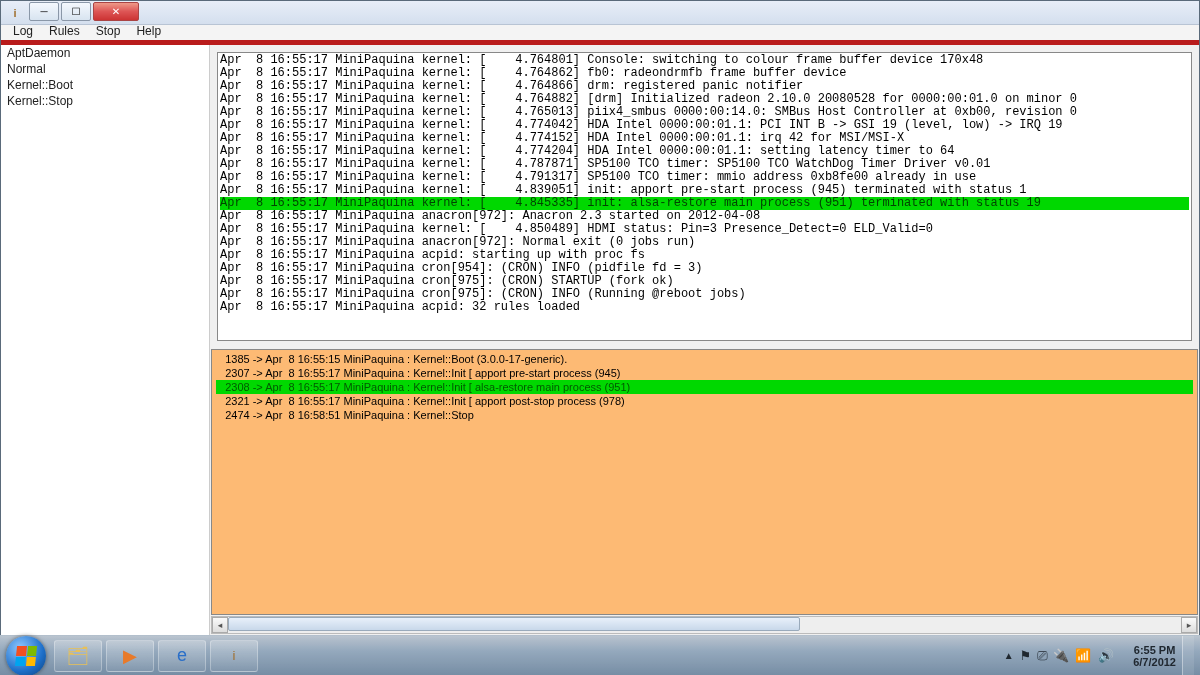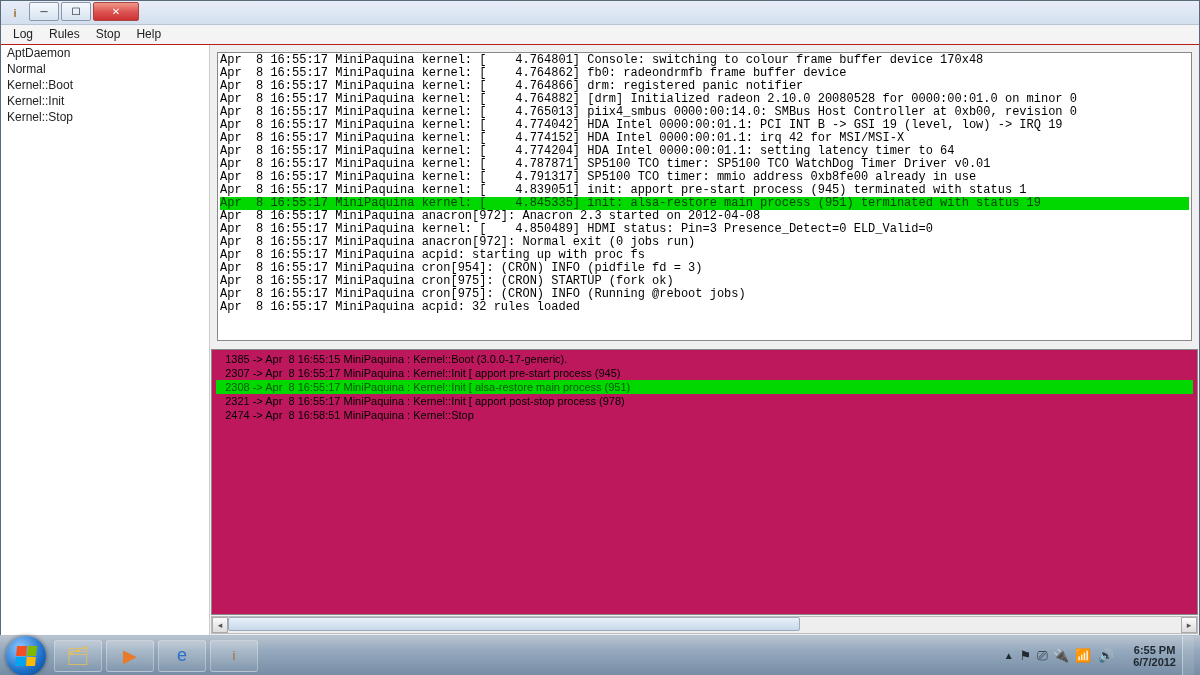--- a/index.html
+++ b/index.html
@@ -6,30 +6,30 @@
 html, body { width: 1200px; height: 675px; overflow: hidden; font-family: "Segoe UI", Tahoma, sans-serif; font-size: 12px; background: #000; }
 .desktop { width: 1200px; height: 675px; position: relative; background: linear-gradient(180deg, #2a4a6a 0%, #1a3a5a 100%); }
 .window { position: absolute; top: 0; left: 0; width: 1200px; height: 636px; background: #f0f0f0; display: flex; flex-direction: column; border: 1px solid #5a6a7a; }
 .titlebar { height: 24px; background: linear-gradient(180deg, #e8eef8 0%, #d4dfee 100%); display: flex; align-items: center; padding-left: 6px; border-bottom: 1px solid #b8c4d4; }
 .titlebar .app-icon { width: 16px; height: 16px; margin-right: 6px; display: flex; align-items: center; justify-content: center; color: #a07030; font-weight: bold; font-size: 11px; }
 .titlebar .title-text { flex: 1; font-size: 12px; color: #333; }
 .winbtns { display: flex; }
 .winbtn { width: 30px; height: 19px; margin-top: -2px; margin-right: 2px; border: 1px solid #8a97a8; border-radius: 2px; display: flex; align-items: center; justify-content: center; font-size: 10px; font-family: sans-serif; }
 .winbtn.min, .winbtn.max { background: linear-gradient(180deg, #f4f8fe, #d8e4f0); }
 .winbtn.close { width: 46px; background: linear-gradient(180deg, #e98, #d55 50%, #c33); color: #fff; border-color: #a44; }
-.menubar { height: 20px; background: #f4f4f4; display: flex; align-items: flex-start; padding: 0 4px; border-bottom: 1px solid #b91c1c; }
+.menubar { height: 20px; background: #f4f4f4; display: flex; align-items: flex-end; padding: 0 4px; border-bottom: 5px solid #b91c1c; }
 .menubar span { padding: 2px 8px; font-size: 12px; color: #222; cursor: default; }
 .client { flex: 1; display: flex; overflow: hidden; }
 .sidebar { width: 209px; background: #fff; border-right: 1px solid #ccc; overflow: auto; font-size: 12px; }
 .sidebar-item { padding: 1px 6px; color: #222; white-space: nowrap; }
 .main { flex: 1; display: flex; flex-direction: column; overflow: hidden; }
 .logpane { flex: 1.1; background: #fff; overflow: auto; border: 1px solid #888; margin: 7px; padding: 1px 2px; font-family: "Courier New", monospace; font-size: 12px; line-height: 13px; white-space: pre; position: relative; }
 .logline { white-space: pre; }
 .logline.hl { background: #00d800; color: #004400; }
-.hitpane { flex: 1; background: #be185d; overflow: auto; border: 1px solid #888; margin: 1px; padding: 2px 4px; font-family: Tahoma, sans-serif; font-size: 11px; line-height: 14px; }
+.hitpane { flex: 1; background: #fdba74; overflow: auto; border: 1px solid #888; margin: 1px; padding: 2px 4px; font-family: Tahoma, sans-serif; font-size: 11px; line-height: 14px; }
 .hitline { white-space: pre; }
 .hitline.sel { background: #00d800; color: #005a00; }
 .bottomscroll { height: 18px; background: #eaeaea; border: 1px solid #bbb; margin: 0 1px 1px 1px; display: flex; align-items: center; }
 .scroll-btn { width: 16px; height: 16px; background: linear-gradient(180deg,#fafafa,#ddd); border: 1px solid #aaa; display:flex;align-items:center;justify-content:center;font-size:9px;color:#555;}
 .scroll-track { flex:1; height: 16px; background: #eee; position: relative; }
 .scroll-thumb { position:absolute; left:0; top:0; height:14px; width:60%; background: linear-gradient(180deg,#e8f0fa,#c8d8ea); border:1px solid #9ab; border-radius:2px;}
 .taskbar { position: absolute; bottom: 0; left: 0; width: 1200px; height: 40px; background: linear-gradient(180deg, rgba(250,252,255,0.7), rgba(200,215,230,0.7) 40%, rgba(150,170,190,0.75)); border-top: 1px solid rgba(255,255,255,0.4); display: flex; align-items: center; backdrop-filter: blur(2px); }
 .start-orb { width: 40px; height: 40px; border-radius: 50%; background: radial-gradient(circle at 35% 30%, #8ec7ff, #1d6fc9 60%, #0a3e78); margin: 0 6px; display: flex; align-items: center; justify-content: center; box-shadow: 0 0 4px rgba(0,0,0,0.5); }
 .start-orb .flag { width: 20px; height: 20px; display: grid; grid-template-columns: 1fr 1fr; grid-template-rows: 1fr 1fr; gap: 1px; transform: skewX(-6deg); }
 .start-orb .flag div:nth-child(1){background:#f25022;} .start-orb .flag div:nth-child(2){background:#7fba00;} .start-orb .flag div:nth-child(3){background:#00a4ef;} .start-orb .flag div:nth-child(4){background:#ffb900;}
@@ -60,21 +60,20 @@
       <span>Log</span>
       <span>Rules</span>
       <span>Stop</span>
       <span>Help</span>
     </div>
     <div class="client">
       <div class="sidebar">
         <div class="sidebar-item">AptDaemon</div>
         <div class="sidebar-item">Normal</div>
         <div class="sidebar-item">Kernel::Boot</div>
-        <div class="sidebar-item">Kernel::Init</div>
         <div class="sidebar-item">Kernel::Stop</div>
       </div>
       <div class="main">
         <div class="logpane" id="logpane"><div class="logline">Apr  8 16:55:17 MiniPaquina kernel: [    4.764801] Console: switching to colour frame buffer device 170x48</div><div class="logline">Apr  8 16:55:17 MiniPaquina kernel: [    4.764862] fb0: radeondrmfb frame buffer device</div><div class="logline">Apr  8 16:55:17 MiniPaquina kernel: [    4.764866] drm: registered panic notifier</div><div class="logline">Apr  8 16:55:17 MiniPaquina kernel: [    4.764882] [drm] Initialized radeon 2.10.0 20080528 for 0000:00:01.0 on minor 0</div><div class="logline">Apr  8 16:55:17 MiniPaquina kernel: [    4.765013] piix4_smbus 0000:00:14.0: SMBus Host Controller at 0xb00, revision 0</div><div class="logline">Apr  8 16:55:17 MiniPaquina kernel: [    4.774042] HDA Intel 0000:00:01.1: PCI INT B -&gt; GSI 19 (level, low) -&gt; IRQ 19</div><div class="logline">Apr  8 16:55:17 MiniPaquina kernel: [    4.774152] HDA Intel 0000:00:01.1: irq 42 for MSI/MSI-X</div><div class="logline">Apr  8 16:55:17 MiniPaquina kernel: [    4.774204] HDA Intel 0000:00:01.1: setting latency timer to 64</div><div class="logline">Apr  8 16:55:17 MiniPaquina kernel: [    4.787871] SP5100 TCO timer: SP5100 TCO WatchDog Timer Driver v0.01</div><div class="logline">Apr  8 16:55:17 MiniPaquina kernel: [    4.791317] SP5100 TCO timer: mmio address 0xb8fe00 already in use</div><div class="logline">Apr  8 16:55:17 MiniPaquina kernel: [    4.839051] init: apport pre-start process (945) terminated with status 1</div><div class="logline hl">Apr  8 16:55:17 MiniPaquina kernel: [    4.845335] init: alsa-restore main process (951) terminated with status 19</div><div class="logline">Apr  8 16:55:17 MiniPaquina anacron[972]: Anacron 2.3 started on 2012-04-08</div><div class="logline">Apr  8 16:55:17 MiniPaquina kernel: [    4.850489] HDMI status: Pin=3 Presence_Detect=0 ELD_Valid=0</div><div class="logline">Apr  8 16:55:17 MiniPaquina anacron[972]: Normal exit (0 jobs run)</div><div class="logline">Apr  8 16:55:17 MiniPaquina acpid: starting up with proc fs</div><div class="logline">Apr  8 16:55:17 MiniPaquina cron[954]: (CRON) INFO (pidfile fd = 3)</div><div class="logline">Apr  8 16:55:17 MiniPaquina cron[975]: (CRON) STARTUP (fork ok)</div><div class="logline">Apr  8 16:55:17 MiniPaquina cron[975]: (CRON) INFO (Running @reboot jobs)</div><div class="logline">Apr  8 16:55:17 MiniPaquina acpid: 32 rules loaded</div></div>
         <div class="hitpane" id="hitpane">
             <div class="hitline">   1385 -&gt; Apr  8 16:55:15 MiniPaquina : Kernel::Boot (3.0.0-17-generic).</div>
             <div class="hitline">   2307 -&gt; Apr  8 16:55:17 MiniPaquina : Kernel::Init [ apport pre-start process (945)</div>
             <div class="hitline sel">   2308 -&gt; Apr  8 16:55:17 MiniPaquina : Kernel::Init [ alsa-restore main process (951)</div>
             <div class="hitline">   2321 -&gt; Apr  8 16:55:17 MiniPaquina : Kernel::Init [ apport post-stop process (978)</div>
             <div class="hitline">   2474 -&gt; Apr  8 16:58:51 MiniPaquina : Kernel::Stop</div>

